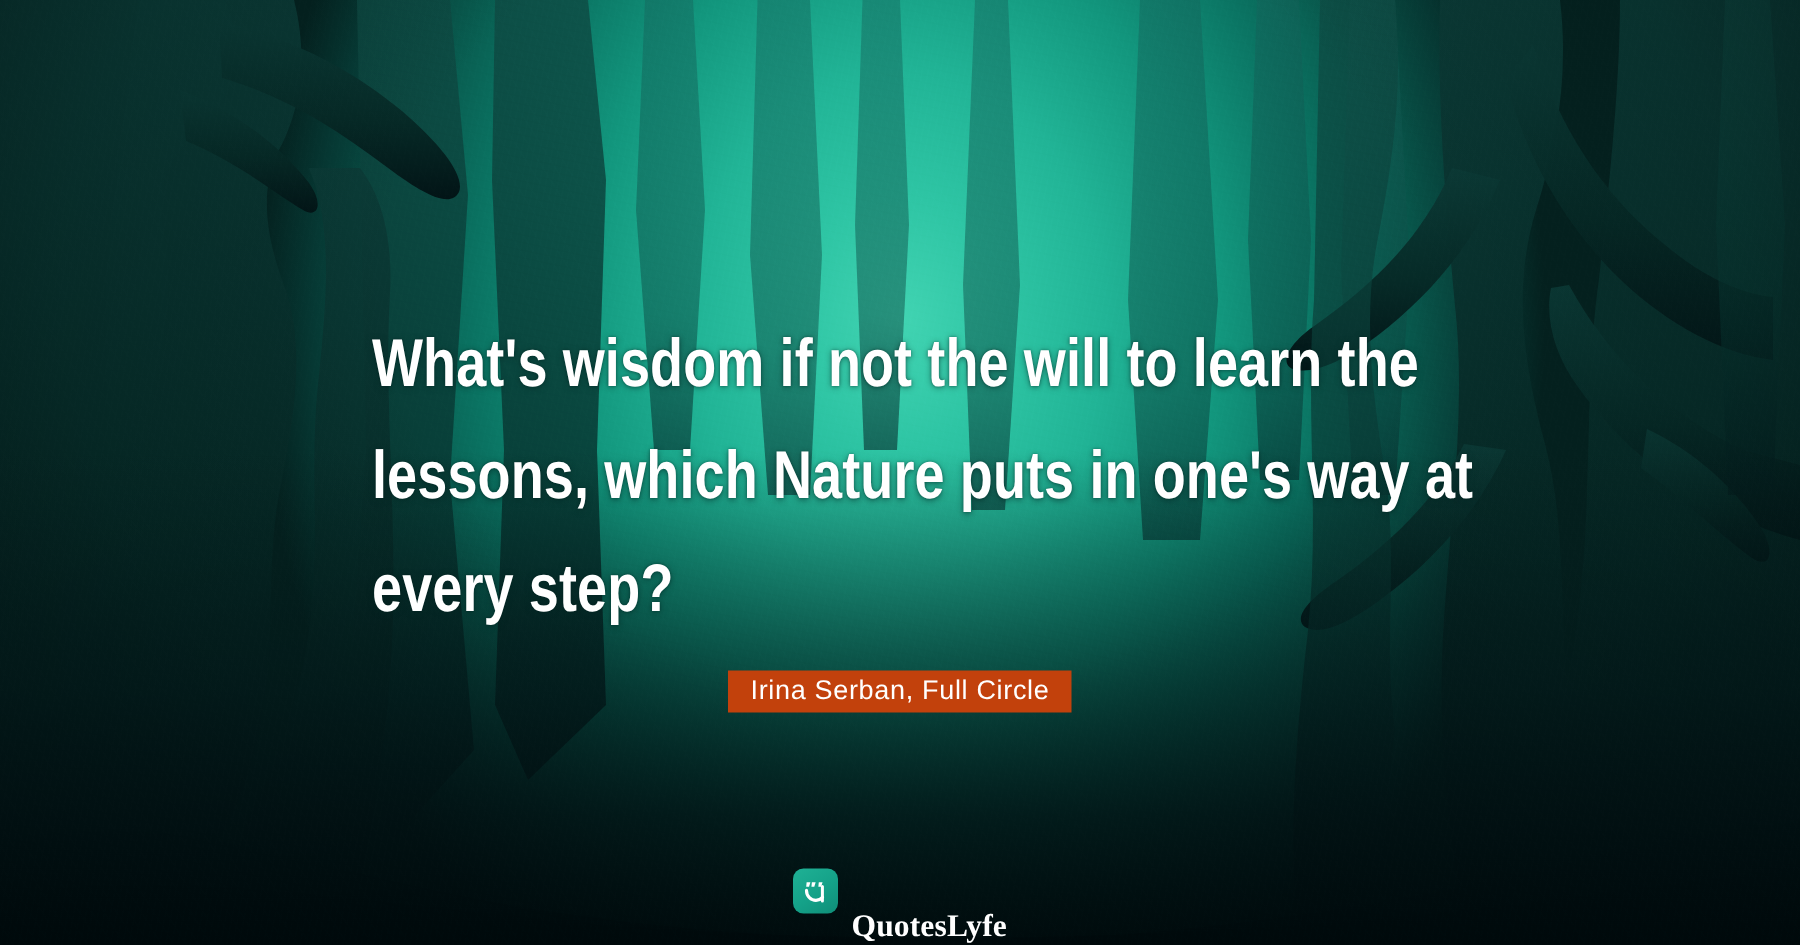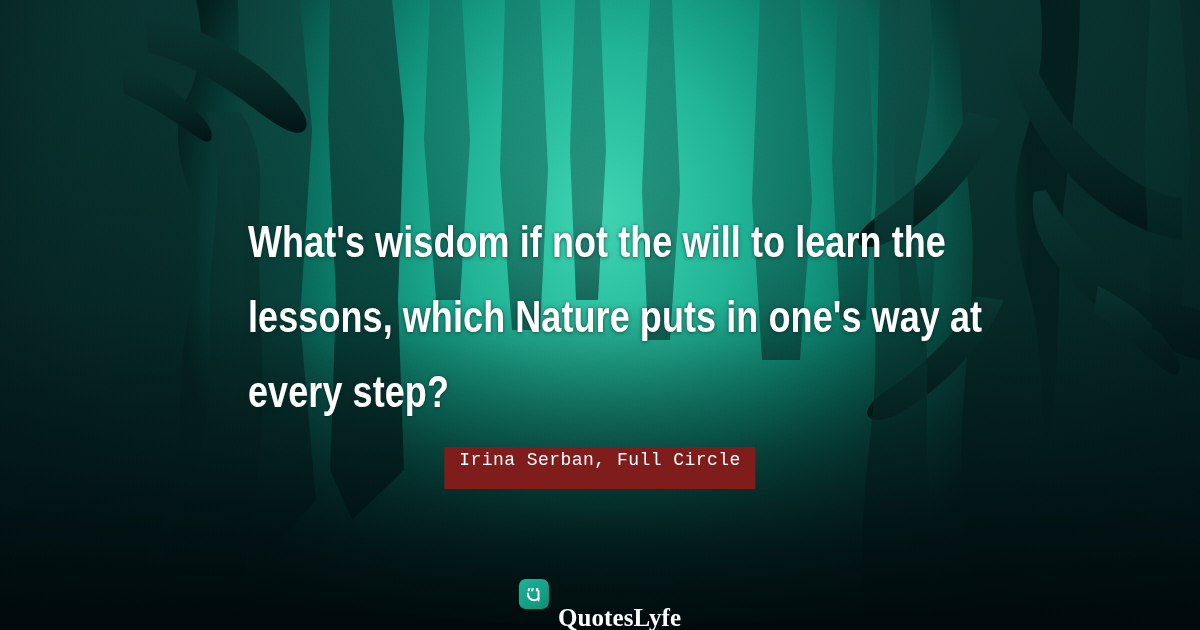--- a/index.html
+++ b/index.html
@@ -94,26 +94,26 @@
     transform-origin: center;
     white-space: nowrap;
     text-shadow: 0 1px 5px rgba(0,40,36,.55), 0 0 2px rgba(0,30,28,.35);
   }
 
   .attribution {
     position: absolute;
     top: 447px;
     left: 50%;
     transform: translateX(-50%);
-    background: #7f1d1d;
+    background: #c2410c;
     color: #ffffff;
-    font-family: Liberation Mono, monospace;
+    font-family: Liberation Sans, sans-serif;
     font-size: 18px;
     letter-spacing: .45px;
-    padding: 5px 15px 20px 15px;
+    padding: 5px 15px 6px 15px;
     white-space: nowrap;
     line-height: 17px;
   }
 
   .brand {
     position: absolute;
     top: 556px;
     left: 50%;
     transform: translateX(-50%);
     display: flex;
@@ -128,21 +128,21 @@
     display: flex;
     align-items: center;
     justify-content: center;
     flex: 0 0 auto;
   }
   .brand-mark svg { display: block; }
   .brand-name {
     color: #ffffff;
     font-family: "Liberation Serif", "DejaVu Serif", serif;
     font-weight: 700;
-    font-size: 25px;
+    font-size: 21px;
     letter-spacing: .1px;
     line-height: 27px;
     white-space: nowrap;
     margin-top: 48px;
   }
 </style>
 </head>
 <body>
 
 <div id="canvas">

